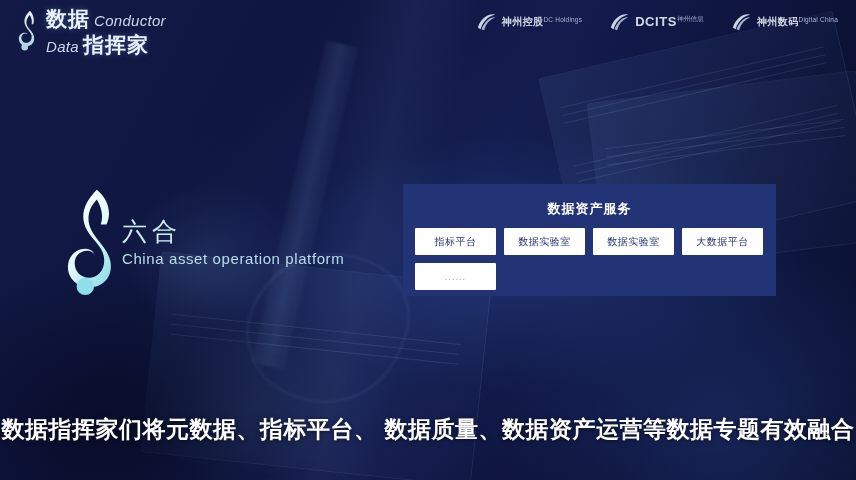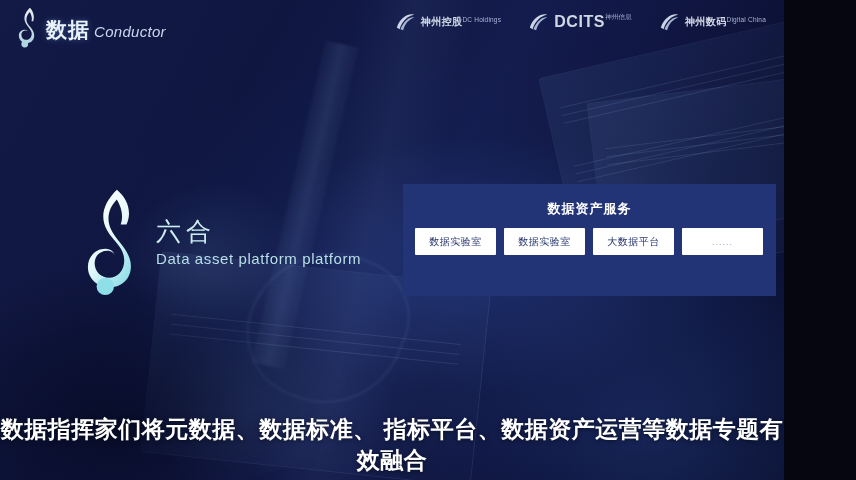--- a/index.html
+++ b/index.html
@@ -2,21 +2,21 @@
 <html><head>
 <meta charset="utf-8">
 <style>
   html, body {
     margin: 0;
     padding: 0;
     background: #05060f;
   }
   .slide {
     position: relative;
-    width: 784px;
+    width: 856px;
     height: 480px;
     overflow: hidden;
     font-family: "Liberation Sans", "DejaVu Sans", sans-serif;
     background:
       radial-gradient(ellipse 70% 60% at 62% 55%, rgba(40,66,140,0.55) 0%, rgba(20,34,84,0.25) 45%, rgba(10,16,50,0) 75%),
       linear-gradient(118deg, #131a46 0%, #0f1640 28%, #141c4e 52%, #0c1136 78%, #090e2c 100%);
   }
 
   
   .bg-art { position:absolute; inset:0; overflow:hidden; }
@@ -83,25 +83,25 @@
     font-size: 15px; color: #c9d8ef; font-style: italic; font-weight: 500; letter-spacing: .3px;
   }
   .brand-row2 { margin-top: 5px; }
 
   
   .partners { position:absolute; right: 18px; top: 12px; display:flex; align-items:center; gap: 26px; }
   .partner { display:flex; align-items:center; gap: 5px; opacity: .88; }
   .partner .swoosh { width: 22px; height: 20px; }
   .plogo-text { display:flex; flex-direction:row; line-height: 1.15; }
   .plogo-main { font-size: 10px; font-weight: bold; color: #eaf1fa; letter-spacing: .4px; white-space: nowrap; }
-  .plogo-main.latin { font-size: 16px; letter-spacing: .6px; }
+  .plogo-main.latin { font-size: 13px; letter-spacing: .6px; }
   .plogo-sub { font-size: 6.5px; color: #b9c9e4; letter-spacing: .2px; white-space: nowrap; }
 
   
-  .left-block { position:absolute; left: 84px; top: 186px; display:flex; align-items:center; gap: 14px; }
+  .left-block { position:absolute; left: 64px; top: 186px; display:flex; align-items:center; }
   .clef-big { width: 58px; height: 112px; }
   .titles { display:flex; flex-direction:column; }
   .t-liuhe { font-size: 25px; color: #cdeef4; letter-spacing: 5px; line-height: 1.15; }
   .t-main { font-size: 29px; color: #d9f4f8; letter-spacing: 1px; line-height: 1.25; margin-top: 2px; }
   .t-en { font-size: 15px; color: #b8dfe8; letter-spacing: .6px; margin-top: 4px; }
 
   
   .panel {
     position:absolute; left: 403px; top: 184px; width: 373px; height: 112px;
     background: #223376;
@@ -180,20 +180,24 @@
       <path d="M16 2 C10 8 8 14 11 20 C13 24 17 27 18 31 C19 36 16 40 12 40 C8 40 6 37 6 34 C6 31 8 29 11 29 C13 29 14 30 14 31
                C14 30 13 28 10 28 C6 28 3 31 3 35 C3 40 7 44 12 44 C18 44 22 39 21 33 C20 27 15 24 13 20 C11 16 12 11 16 7
                C18 11 19 14 18 18 L20 18 C22 12 20 6 16 2 Z" fill="url(#gclefsm)"></path>
       <circle cx="10" cy="45" r="4" fill="#bfe6ee"></circle>
     </svg>
     <div class="brand-text">
       <div class="brand-row">
         <span class="brand-cn">数据</span>
         <span class="brand-en">Conductor</span>
       </div>
+      <div class="brand-row brand-row2">
+        <span class="brand-en">Data</span>
+        <span class="brand-cn">指挥家</span>
+      </div>
     </div>
   </div>
 
   <div class="partners">
 
     <div class="partner">
       <svg class="swoosh" viewBox="0 0 24 22">
         <path d="M3 17 C7 5 17 1 22 3 C16 4 9 9 6 19 Z" fill="#e7eefb"></path>
         <path d="M7 19 C11 9 18 5 22 6 C17 8 12 12 10 20 Z" fill="#b9cbe8"></path>
       </svg>
@@ -237,30 +241,31 @@
         </linearGradient>
       </defs>
       <path d="M34 4 C20 18 16 32 24 46 C29 55 39 62 41 72 C44 85 36 95 26 95 C17 95 11 88 11 80
                C11 72 17 67 24 67 C29 67 32 70 32 73 C32 70 29 65 22 65 C12 65 4 73 4 84
                C4 96 14 105 26 105 C41 105 51 93 48 78 C45 64 33 56 28 45 C23 35 25 23 34 14
                C39 23 41 31 38 40 L44 40 C50 27 45 13 34 4 Z" fill="url(#gclefbig)"></path>
       <circle cx="22" cy="104" r="9" fill="#8fdfe8"></circle>
     </svg>
     <div class="titles">
       <div class="t-liuhe">六合</div>
-      <div class="t-en">Data asset platform platform</div>
+      <div class="t-en">China asset operation platform</div>
     </div>
   </div>
 
   <div class="panel">
     <div class="panel-title">数据资产服务</div>
     <div class="cards">
+      <div class="card">指标平台</div>
       <div class="card">数据实验室</div>
       <div class="card">数据实验室</div>
       <div class="card">大数据平台</div>
       <div class="card dots">......</div>
       <div class="card placeholder"></div>
     </div>
   </div>
 
-  <div class="caption">数据指挥家们将元数据、数据标准、 指标平台、数据资产运营等数据专题有效融合</div>
+  <div class="caption">数据指挥家们将元数据、指标平台、 数据质量、数据资产运营等数据专题有效融合</div>
 
 </div>
 
 </body></html>

